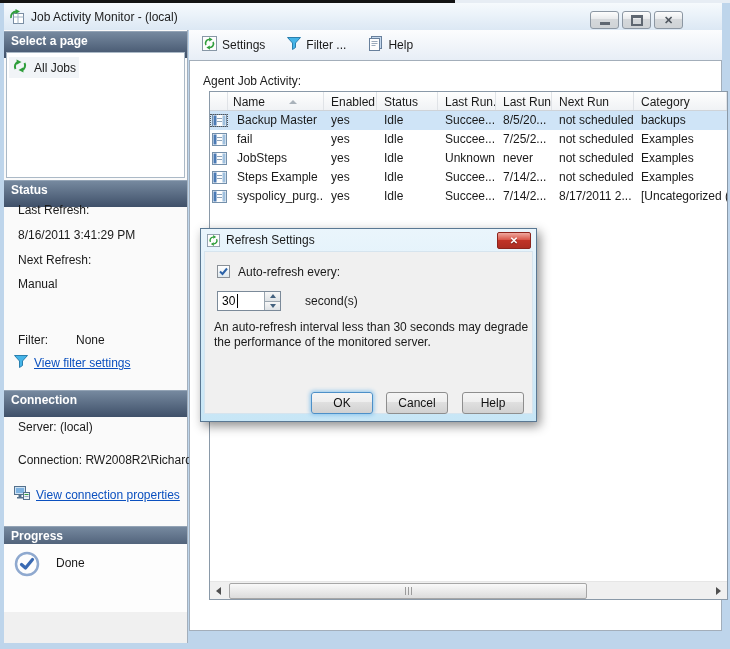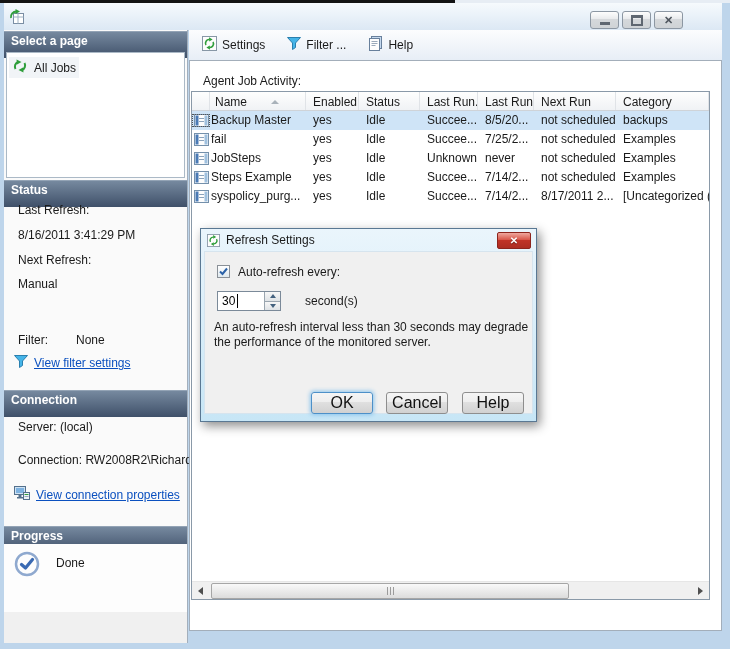--- a/index.html
+++ b/index.html
@@ -54,31 +54,31 @@
   .main{left:189px;top:27px;width:533px;height:613px}
   .toolbar{position:absolute;left:0;top:0;width:533px;height:30px;
     background:linear-gradient(#fcfdfe,#e7eef6);
     display:flex;align-items:center;gap:16px;padding-left:10px;box-sizing:border-box}
   .tbtn{display:flex;align-items:center;gap:5px;padding:2px 3px;cursor:default}
 
   .content{position:absolute;left:0;top:30px;width:533px;height:571px;
     background:#fff;border:1px solid #a3aeba;box-sizing:border-box}
   .grid-label{position:absolute;left:13px;top:13px}
 
-  .listview{position:absolute;left:1px;top:30px;width:519px;height:509px;
+  .listview{position:absolute;left:19px;top:30px;width:519px;height:509px;
     background:#fff;border:1px solid #8a99a8;box-sizing:border-box;overflow:hidden}
   .lv-header{display:flex;height:18px;
     background:linear-gradient(#fefefe,#f0f2f5);border-bottom:1px solid #cfd3d8}
   .hcell{box-sizing:border-box;border-right:1px solid #e0e3e7;padding:1px 0 0 7px;
     line-height:16px;white-space:nowrap;overflow:hidden;display:flex;align-items:center}
   .lv-row{display:flex;height:19px;align-items:center}
   .lv-row.sel{background:#cfe4f7}
   .cell{box-sizing:border-box;padding-left:7px;white-space:nowrap;overflow:hidden;line-height:19px}
   .c-ico{width:18px;padding-left:2px;display:flex;align-items:center}
-  .c-name{width:96px;padding-left:1px}
+  .c-name{width:96px;padding-left:9px}
   .c-en{width:53px}
   .c-st{width:61px}
   .c-lro{width:58px}
   .c-lr{width:56px}
   .c-nr{width:82px}
   .c-cat{flex:1}
   .sel .c-ico{outline:1px dotted #555;outline-offset:-1px}
   .sort-asc{width:0;height:0;border-left:4px solid transparent;border-right:4px solid transparent;
     border-bottom:4px solid #a9b2ba;margin-left:24px}
 
@@ -90,21 +90,21 @@
   .tri-r{width:0;height:0;border-top:4px solid transparent;border-bottom:4px solid transparent;border-left:5px solid #4f4f4f}
   .sb-thumb{position:absolute;left:19px;top:1px;width:356px;height:14px;border:1px solid #a6a6a6;
     border-radius:2px;background:linear-gradient(#f9f9f9,#dcdcdc);
     display:flex;align-items:center;justify-content:center;gap:2px}
   .sb-thumb i{display:block;width:1px;height:8px;background:#9b9b9b}
 
   
   .bottom-panel{position:absolute;left:0;top:571px;width:533px;height:42px;background:#f0f0f0}
   .btn{border:1px solid #8e8e8e;border-radius:3px;color:#111;
     background:linear-gradient(#f5f5f5,#eee 45%,#e0e0e0 46%,#d1d1d1);
-    display:flex;align-items:center;justify-content:center;box-sizing:border-box;font-size:16px}
+    display:flex;align-items:center;justify-content:center;box-sizing:border-box;font-size:12px}
   .close-btn{position:absolute;right:6px;top:16px;width:71px;height:22px}
   .grip{position:absolute;right:6px;bottom:3px}
 
   
   .dialog{left:200px;top:228px;width:337px;height:194px;z-index:10;
     background:linear-gradient(#eaf5fc,#c7e6f6);
     border:1px solid #5a7893;box-sizing:border-box;
     box-shadow:3px 4px 10px rgba(0,0,0,.45)}
   .dlg-title{position:absolute;left:0;top:0;right:0;height:22px;display:flex;align-items:center}
   .dlg-title .ico{margin:0 6px 0 6px;display:flex}
@@ -147,20 +147,21 @@
   <div class="abs titlebar">
     <span class="app-ico">
       <svg width="16" height="16" viewBox="0 0 16 16">
         <rect x="4.5" y="4.5" width="10" height="10" fill="#fff" stroke="#7a8ea4"></rect>
         <line x1="4.5" y1="8" x2="14.5" y2="8" stroke="#9fb2c4"></line>
         <line x1="9" y1="4.5" x2="9" y2="14.5" stroke="#9fb2c4"></line>
         <path d="M2 9 A5.5 5.5 0 0 1 7.5 2.5" fill="none" stroke="#2f9e3b" stroke-width="1.8"></path>
         <polygon points="6.5,0 11,2.5 6.5,5" fill="#2f9e3b"></polygon>
       </svg>
     </span>
+    <span class="title-text nowrap">Job Activity Monitor - (local)</span>
     <span class="winbtns">
       <span class="wbtn">
           <span class="g-min"></span>
         </span>
       <span class="wbtn">
           <span class="g-rst"></span>
         </span>
       <span class="wbtn">
           <span class="g-cls">✕</span>
         </span>

